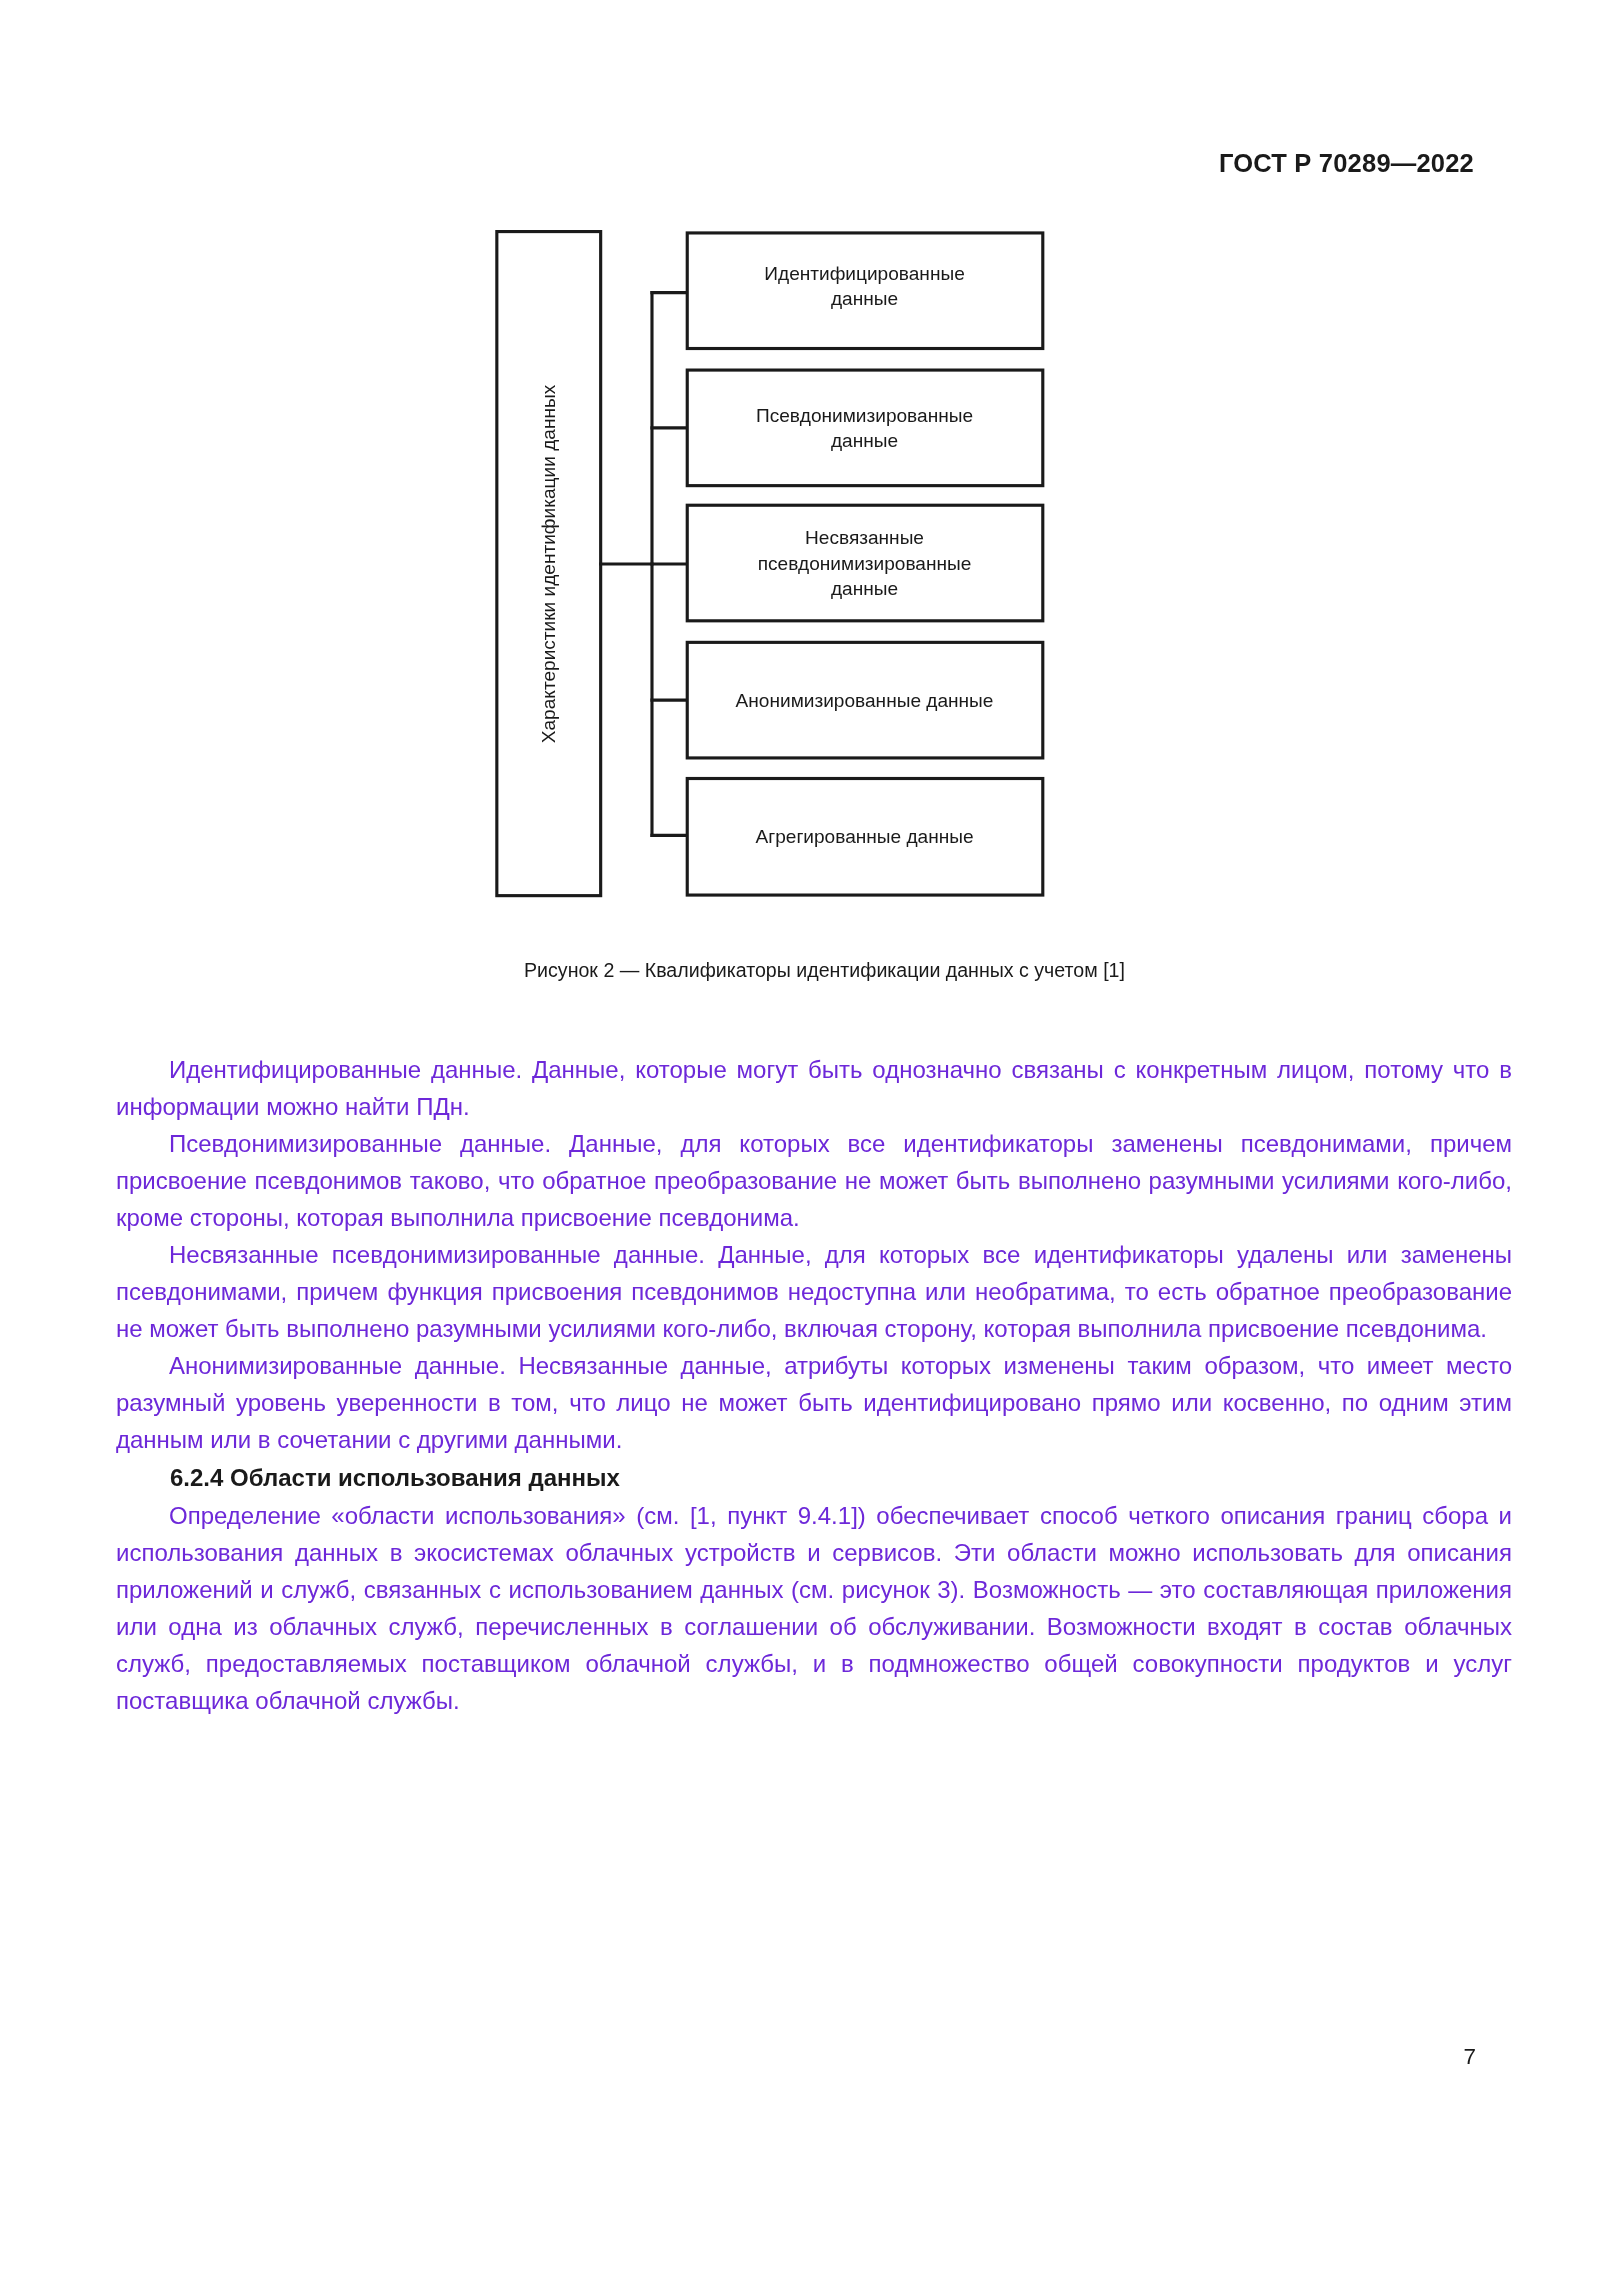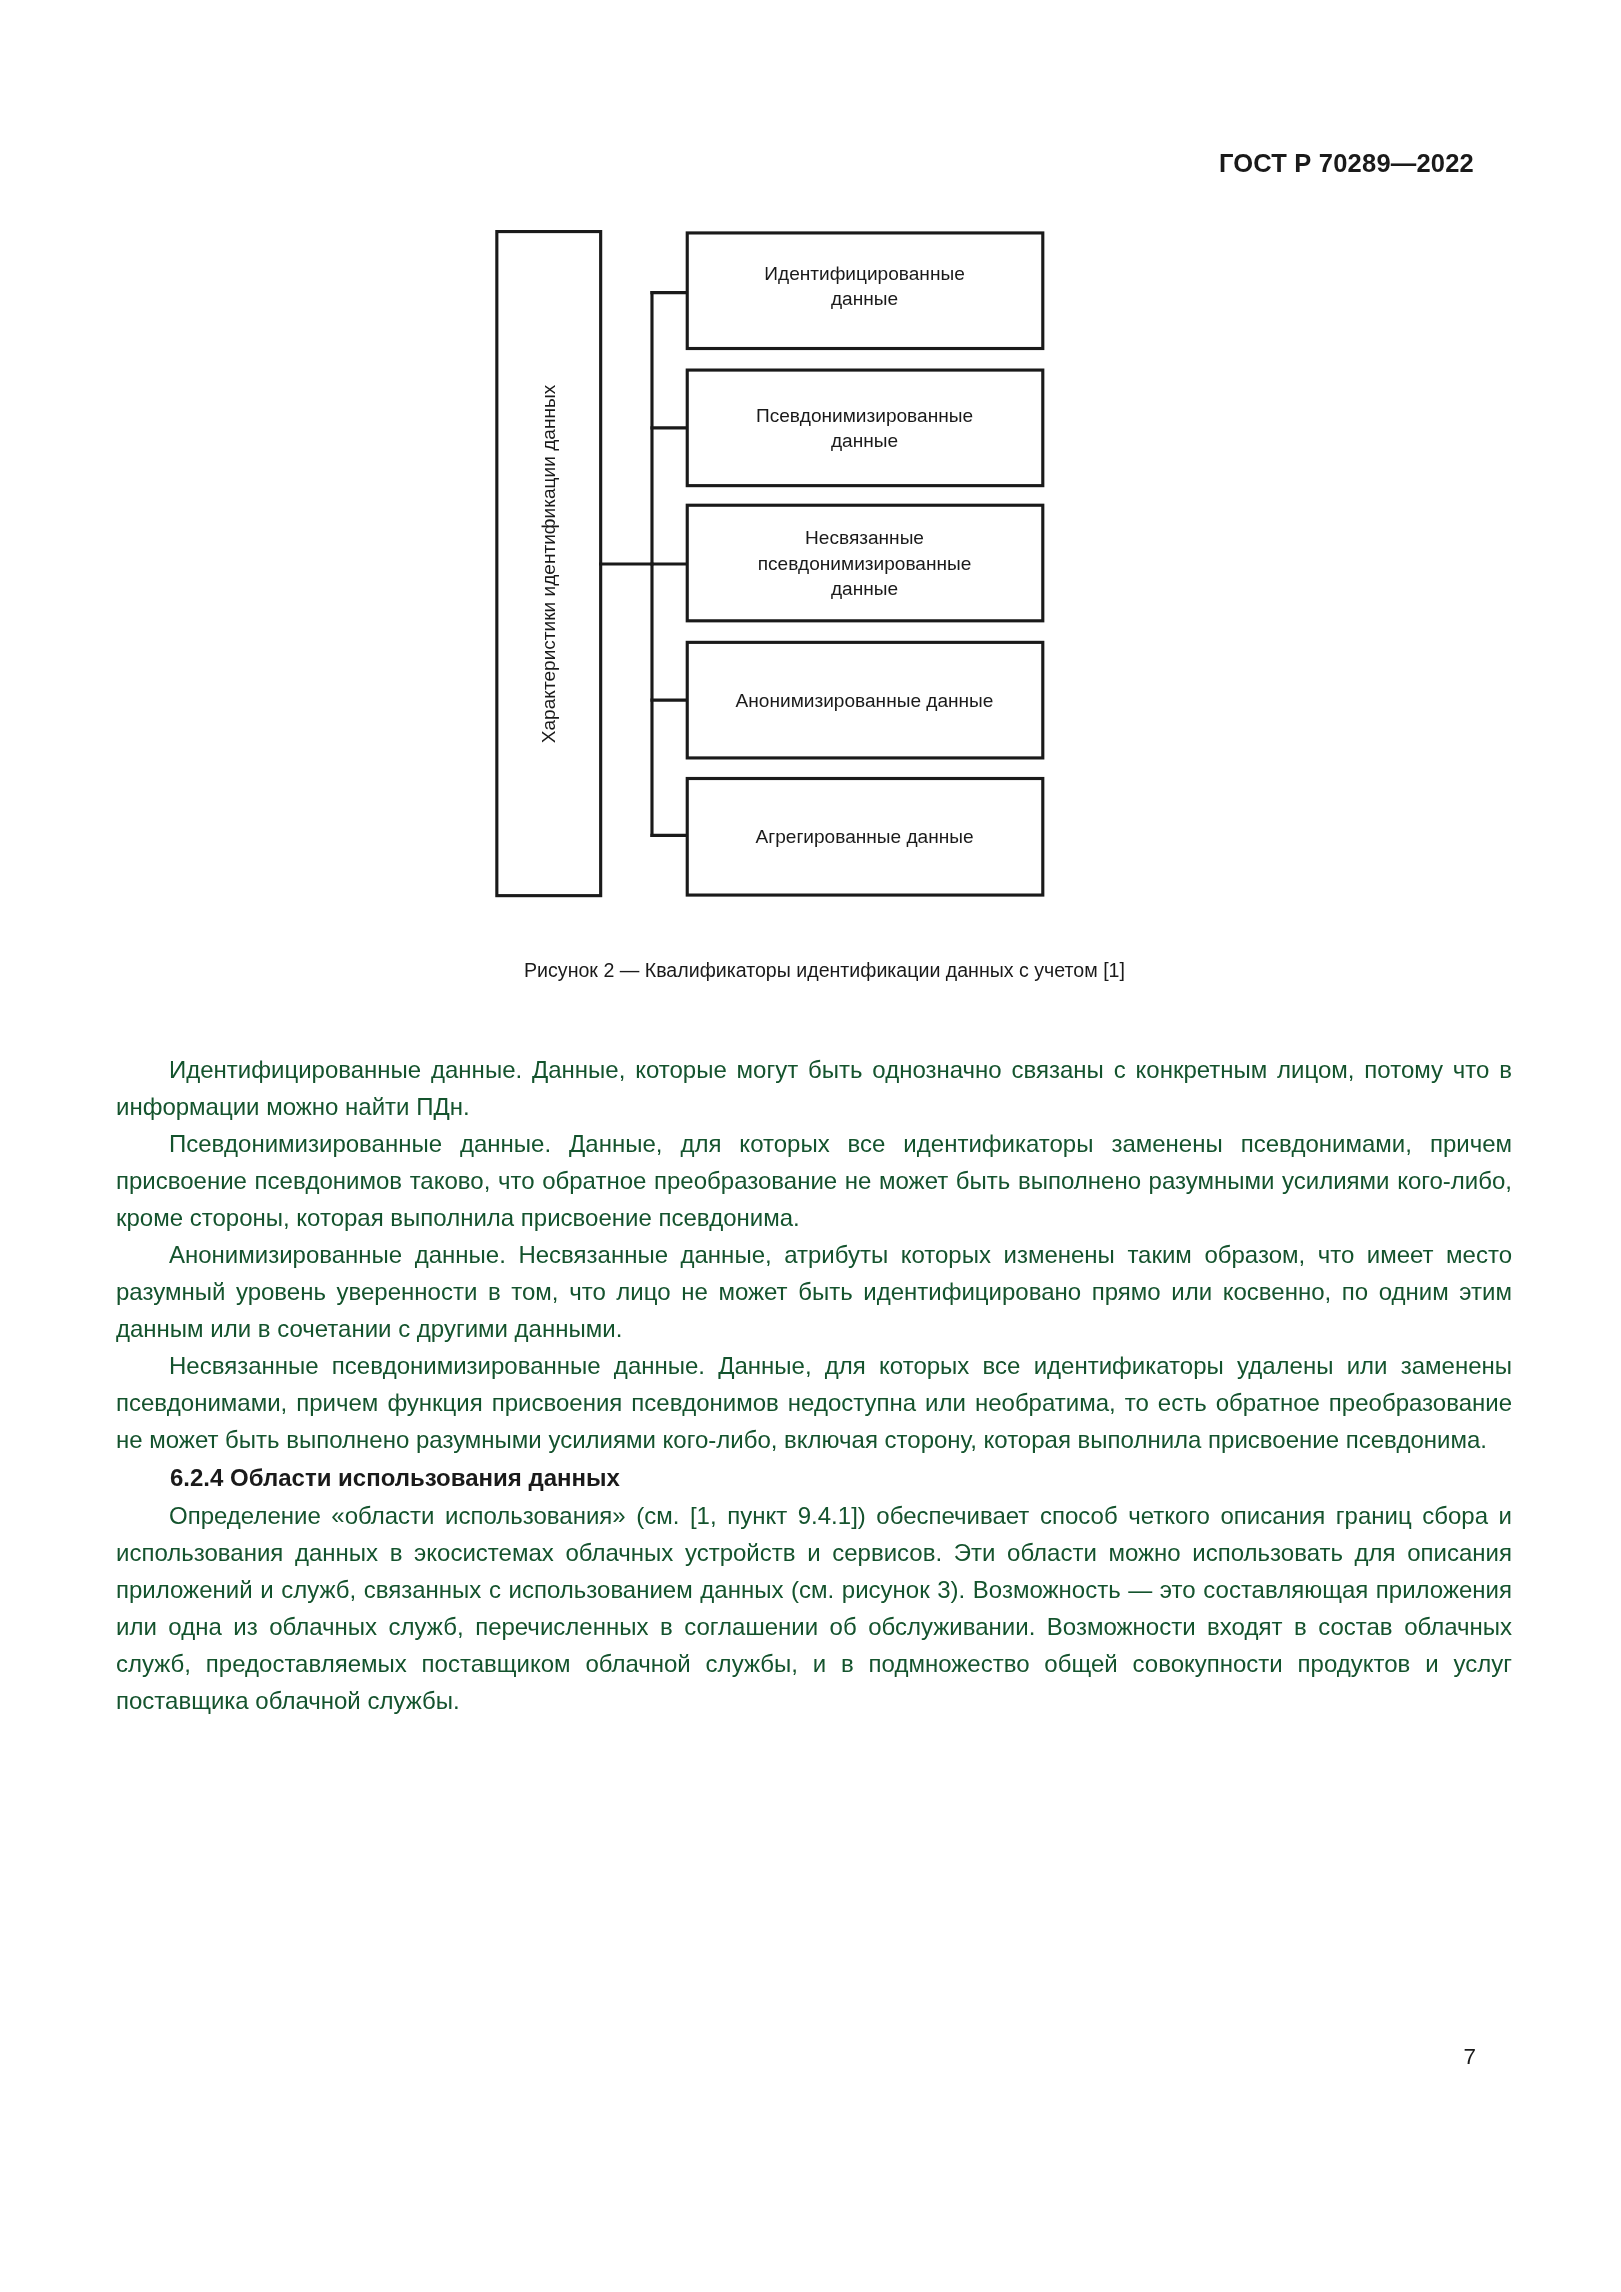--- a/index.html
+++ b/index.html
@@ -81,21 +81,21 @@
     top: 1051px;
     width: 1396px;
   }
   .para {
     font-size: 24px;
     line-height: 37px;
     text-align: justify;
     text-justify: inter-word;
     text-indent: 53px;
     margin: 0;
-    color: #14532d;
+    color: #6d28d9;
     hyphens: manual;
   }
   .section-heading {
     font-size: 24px;
     line-height: 37px;
     font-weight: 700;
     margin: 1px;
     text-indent: 53px;
     color: #1a1a1a;
   }
@@ -151,22 +151,22 @@
 
     <text class="box-text" x="377" y="626">Агрегированные данные</text>
   </svg>
 </div>
 
 <div class="fig-caption">Рисунок 2 — Квалификаторы идентификации данных с учетом [1]</div>
 
 <div class="body-col">
   <p class="para">Идентифицированные данные. Данные, которые могут быть однозначно связаны с конкретным лицом, потому что в информации можно найти ПДн.</p>
   <p class="para">Псевдонимизированные данные. Данные, для которых все идентификаторы заменены псевдонимами, причем присвоение псевдонимов таково, что обратное преобразование не может быть выполнено разумными усилиями кого-либо, кроме стороны, которая выполнила присвоение псевдонима.</p>
+  <p class="para">Несвязанные псевдонимизированные данные. Данные, для которых все идентификаторы удалены или заменены псевдонимами, причем функция присвоения псевдонимов недоступна или необратима, то есть обратное преобразование не может быть выполнено разумными усилиями кого-либо, включая сторону, которая выполнила присвоение псевдонима.</p>
   <p class="para">Анонимизированные данные. Несвязанные данные, атрибуты которых изменены таким образом, что имеет место разумный уровень уверенности в том, что лицо не может быть идентифицировано прямо или косвенно, по одним этим данным или в сочетании с другими данными.</p>
-  <p class="para">Несвязанные псевдонимизированные данные. Данные, для которых все идентификаторы удалены или заменены псевдонимами, причем функция присвоения псевдонимов недоступна или необратима, то есть обратное преобразование не может быть выполнено разумными усилиями кого-либо, включая сторону, которая выполнила присвоение псевдонима.</p>
 
   <p class="section-heading">6.2.4 Области использования данных</p>
 
   <p class="para">Определение «области использования» (см. [1, пункт 9.4.1]) обеспечивает способ четкого описания границ сбора и использования данных в экосистемах облачных устройств и сервисов. Эти области можно использовать для описания приложений и служб, связанных с использованием данных (см. рисунок 3). Возможность — это составляющая приложения или одна из облачных служб, перечисленных в соглашении об обслуживании. Возможности входят в состав облачных служб, предоставляемых поставщиком облачной службы, и в подмножество общей совокупности продуктов и услуг поставщика облачной службы.</p>
 </div>
 
 <div class="page-number">7</div>
 
 
 </body></html>

